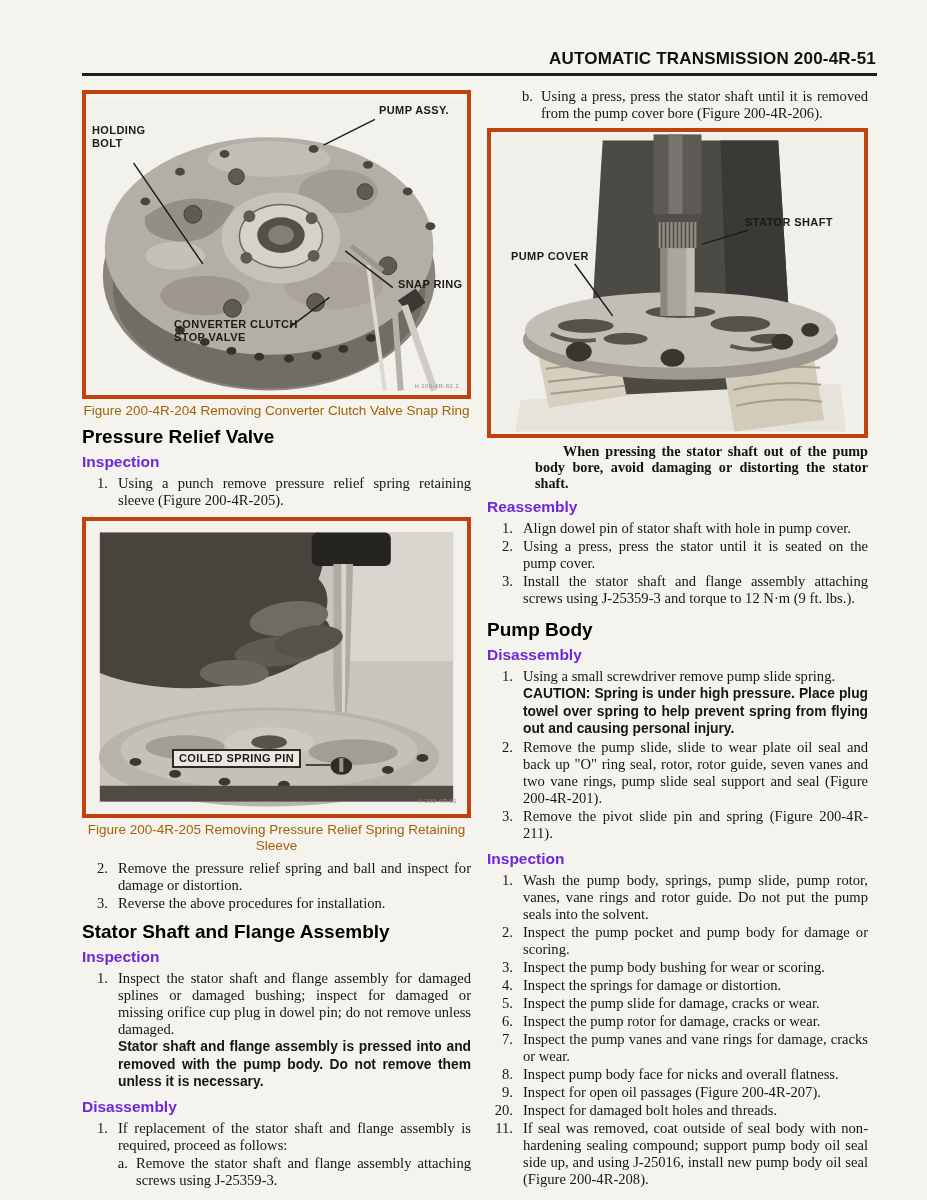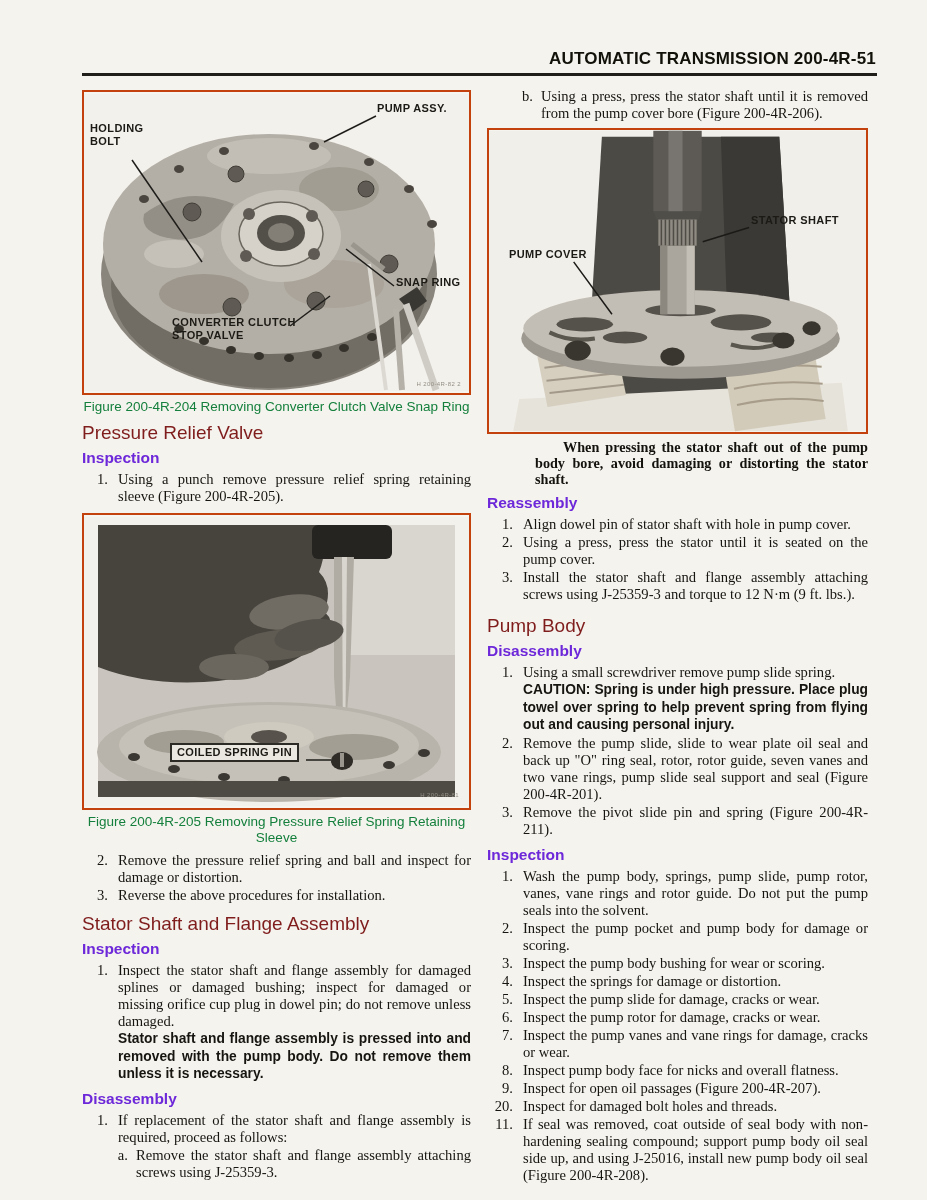--- a/index.html
+++ b/index.html
@@ -4,34 +4,34 @@
 <style>
   html,body{margin:0;padding:0;background:#dedcd6;}
   .page{position:relative;width:927px;height:1200px;background:#f5f3ee;overflow:hidden;
         font-family:"Liberation Serif",serif;color:#17150f;}
   .header-title{position:absolute;top:49px;right:51px;font-family:"Liberation Sans",sans-serif;
         font-weight:700;font-size:17px;letter-spacing:.2px;color:#121109;}
   .header-rule{position:absolute;top:73px;left:82px;right:50px;height:3px;background:#201e19;}
   .col{position:absolute;}
   .col-left{left:82px;top:90px;width:389px;}
   .col-right{left:487px;top:88px;width:381px;}
-  .figure{position:relative;border:2px solid #c2410c;background:#f7f5f0;text-decoration:underline;}
+  .figure{position:relative;border:4px solid #c2410c;background:#f7f5f0;text-decoration:underline;}
   .fig204{height:301px;}
   .fig205{height:293px;margin-top:8px;text-align:right;}
   .fig206{height:302px;margin-top:6px;}
   .figure svg{display:block;width:100%;height:100%;}
   .flabel{position:absolute;font-family:"Liberation Sans",sans-serif;font-weight:700;
         font-size:11px;line-height:13px;letter-spacing:.4px;color:#1c1a15;white-space:nowrap;}
   .flabel.boxed{border:2px solid #2c2b25;background:#ebe8e1;padding:1px 5px;}
   .fcode{position:absolute;font-family:"Liberation Sans",sans-serif;font-size:6px;
         color:#938f86;letter-spacing:.4px;}
   .caption{margin-top:4px;text-align:center;font-family:"Liberation Sans",sans-serif;
-        font-size:13.5px;line-height:16px;color:#15803d;}
-  h2{margin:0;font-family:"Liberation Sans",sans-serif;font-weight:400;font-size:19px;
-        line-height:22px;color:#7f1d1d;}
+        font-size:13.5px;line-height:16px;color:#a16207;}
+  h2{margin:0;font-family:"Liberation Sans",sans-serif;font-weight:700;font-size:19px;
+        line-height:22px;color:#000000;}
   h3{margin:0;font-family:"Liberation Sans",sans-serif;font-weight:700;font-size:15.5px;
         line-height:18px;color:#6d28d9;}
   .li{display:flex;font-size:14.6px;line-height:17px;}
   .li .num{flex:0 0 26px;width:26px;text-align:right;margin-right:10px;}
   .li .txt{flex:1;text-align:justify;}
   .li.sub{padding-left:30px;}
   .li.sub .num{flex:0 0 16px;width:16px;margin-right:8px;}
   .bsans{display:block;font-family:"Liberation Sans",sans-serif;font-weight:700;
         font-size:13.8px;line-height:17.5px;text-align:justify;}
   .note{font-family:Liberation Serif, serif;font-weight:700;font-size:14.2px;
@@ -233,21 +233,21 @@
           <line x1="195" y1="88" x2="195" y2="114"></line>
             <line x1="199" y1="88" x2="199" y2="114"></line>
           <line x1="203" y1="88" x2="203" y2="114"></line>
         </g>
         <rect x="170" y="114" width="34" height="68" fill="#aba69d"></rect>
         <rect x="170" y="114" width="7" height="68" fill="#8d887f"></rect>
         <rect x="196" y="114" width="8" height="68" fill="#c4bfb6"></rect>
         <line x1="258" y1="96" x2="212" y2="110" stroke="#1b1a17" stroke-width="1.5"></line>
         <line x1="84" y1="130" x2="122" y2="182" stroke="#1b1a17" stroke-width="1.5"></line>
       </svg>
-      <div class="flabel" style="left:262px;top:84px">STATOR SHAFT</div>
+      <div class="flabel" style="left:254px;top:84px">STATOR SHAFT</div>
       <div class="flabel" style="left:20px;top:118px">PUMP COVER</div>
     </div>
 
     <div class="note mt5">When pressing the stator shaft out of the pump body bore, avoid damaging or distorting the stator shaft.</div>
 
     <h3 class="mt7">Reassembly</h3>
     <div class="li mt4">
       <span class="num">1.</span>
       <span class="txt">Align dowel pin of stator shaft with hole in pump cover.</span>
     </div>

